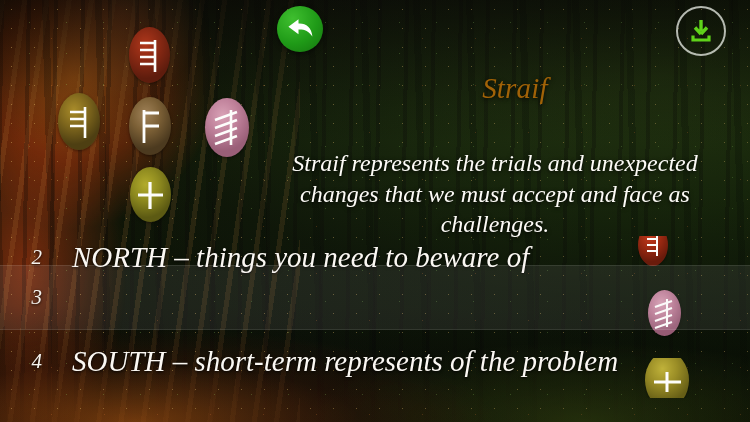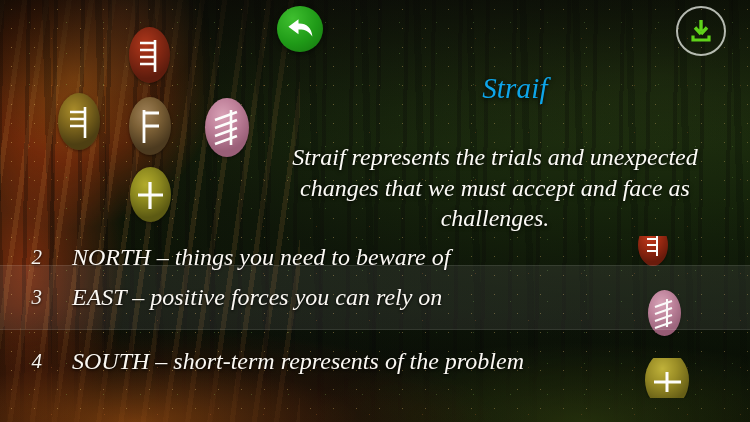--- a/index.html
+++ b/index.html
@@ -121,26 +121,26 @@
     width:50px; height:50px; border-radius:50%;
     border:2px solid rgba(228,232,224,.78);
     display:flex; align-items:center; justify-content:center;
     cursor:pointer;
   }
 
   
   .title {
     position:absolute; left:300px; top:72px; width:430px;
     text-align:center;
-    font-size:29px; font-style:italic; color:#0ea5e9;
+    font-size:29px; font-style:italic; color:#a16207;
     text-shadow:0 1px 4px rgba(0,0,0,.85);
     letter-spacing:.2px;
   }
   .desc {
-    position:absolute; left:272px; top:142px; width:446px;
+    position:absolute; left:272px; top:148px; width:446px;
     text-align:center;
     font-size:24px; font-style:italic; line-height:1.28; color:#fdfbf7;
     text-shadow:0 1px 4px rgba(0,0,0,.9);
   }
 
   
   .list { position:absolute; left:0; top:228px; width:750px; height:194px; }
   .row {
     position:absolute; left:0; width:750px; height:63px;
     display:flex; align-items:center;
@@ -150,21 +150,21 @@
     position:absolute; left:0; width:750px; height:1px;
     background:rgba(255,255,255,.16);
   }
   .row-num {
     width:46px; flex:0 0 46px; text-align:right;
     font-size:21px; font-style:italic; color:#f6f3ee;
     text-shadow:0 1px 3px rgba(0,0,0,.9);
     padding-right:4px;
   }
   .row-txt {
-    font-size:24px; font-style:italic; color:#fbf8f3;
+    font-size:29px; font-style:italic; color:#fbf8f3;
     text-shadow:0 1px 3px rgba(0,0,0,.9);
     padding-left:26px; white-space:nowrap;
   }
 </style>
 </head>
 <body>
 
 <div class="stage">
 
   <div class="bg">
@@ -297,21 +297,20 @@
 
     <div class="row" style="top:-2px;">
       <div class="row-num">2</div>
       <div class="row-txt">NORTH – things you need to beware of</div>
     </div>
 
     <div class="row-rule" style="top:37px;"></div>
 
     <div class="row alt" style="top:38px;">
       <div class="row-num">3</div>
-      <div class="row-txt">EAST – positive forces you can rely on</div>
     </div>
 
     <div class="row-rule" style="top:101px;"></div>
 
     <div class="row" style="top:102px;">
       <div class="row-num">4</div>
       <div class="row-txt">SOUTH – short-term represents of the problem</div>
     </div>
 
   </div>

